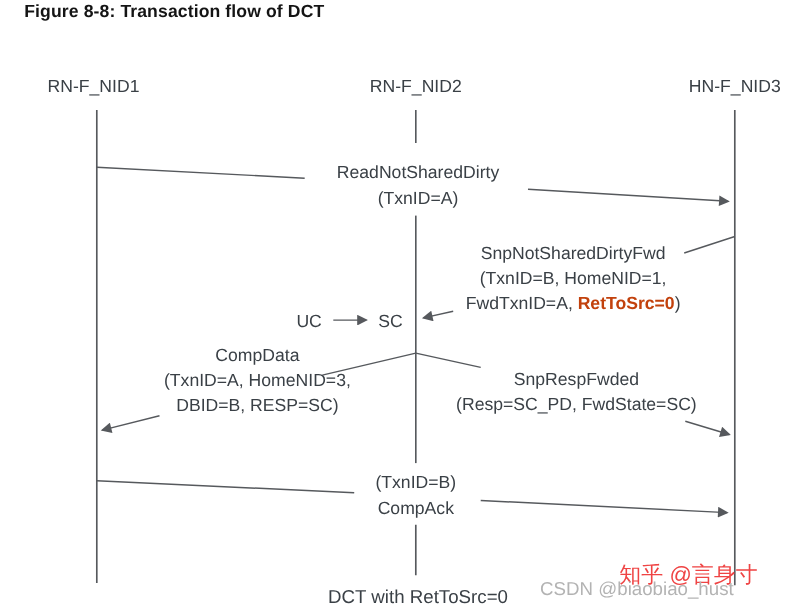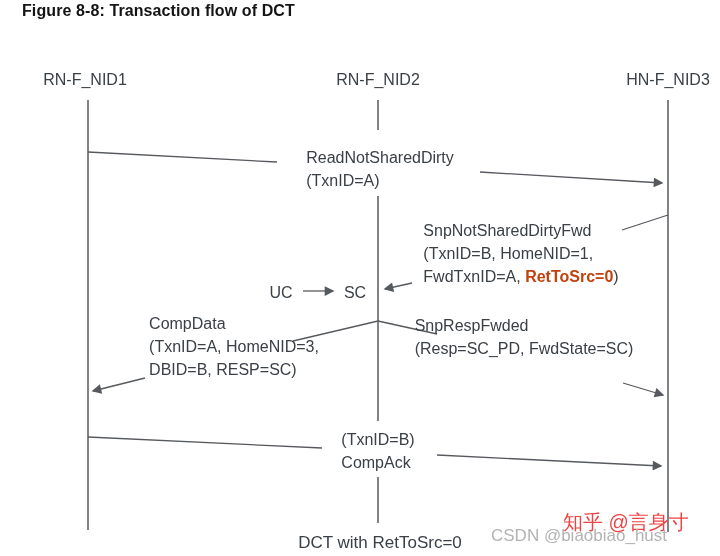--- a/index.html
+++ b/index.html
@@ -13,21 +13,21 @@
   .title{
     position:absolute;left:8px;top:2px;
     font-size:16px;font-weight:700;color:#141414;
     letter-spacing:.1px;
     margin-left:14px;
   }
   svg.wires{position:absolute;left:0;top:0;}
   .label{
     position:absolute;
     transform:translateX(-50%);
-    text-align:left;
+    text-align:center;
     font-size:16px;
     line-height:23px;
     color:#3a4046;
     white-space:nowrap;
   }
   .label b{font-weight:700;color:#c2410c;}
   .node-label{font-size:16px;color:#3a4046;}
   .caption{font-size:17px;}
   .wm{
     position:absolute;
@@ -104,21 +104,21 @@
 
   <div class="label" style="left:281px;top:281px">UC</div>
   <div class="label" style="left:355px;top:281px">SC</div>
 
   <div class="label" style="left:234px;top:312px">
     <div>CompData</div>
     <div>(TxnID=A, HomeNID=3,</div>
     <div>DBID=B, RESP=SC)</div>
   </div>
 
-  <div class="label" style="left:524px;top:314px">
+  <div class="label" style="left:524px;top:334px">
     <div>SnpRespFwded</div>
     <div>(Resp=SC_PD, FwdState=SC)</div>
   </div>
 
   <div class="label" style="left:378px;top:428px">
     <div>(TxnID=B)</div>
     <div>CompAck</div>
   </div>
 
   <div class="label caption" style="left:380px;top:531px">DCT with RetToSrc=0</div>

